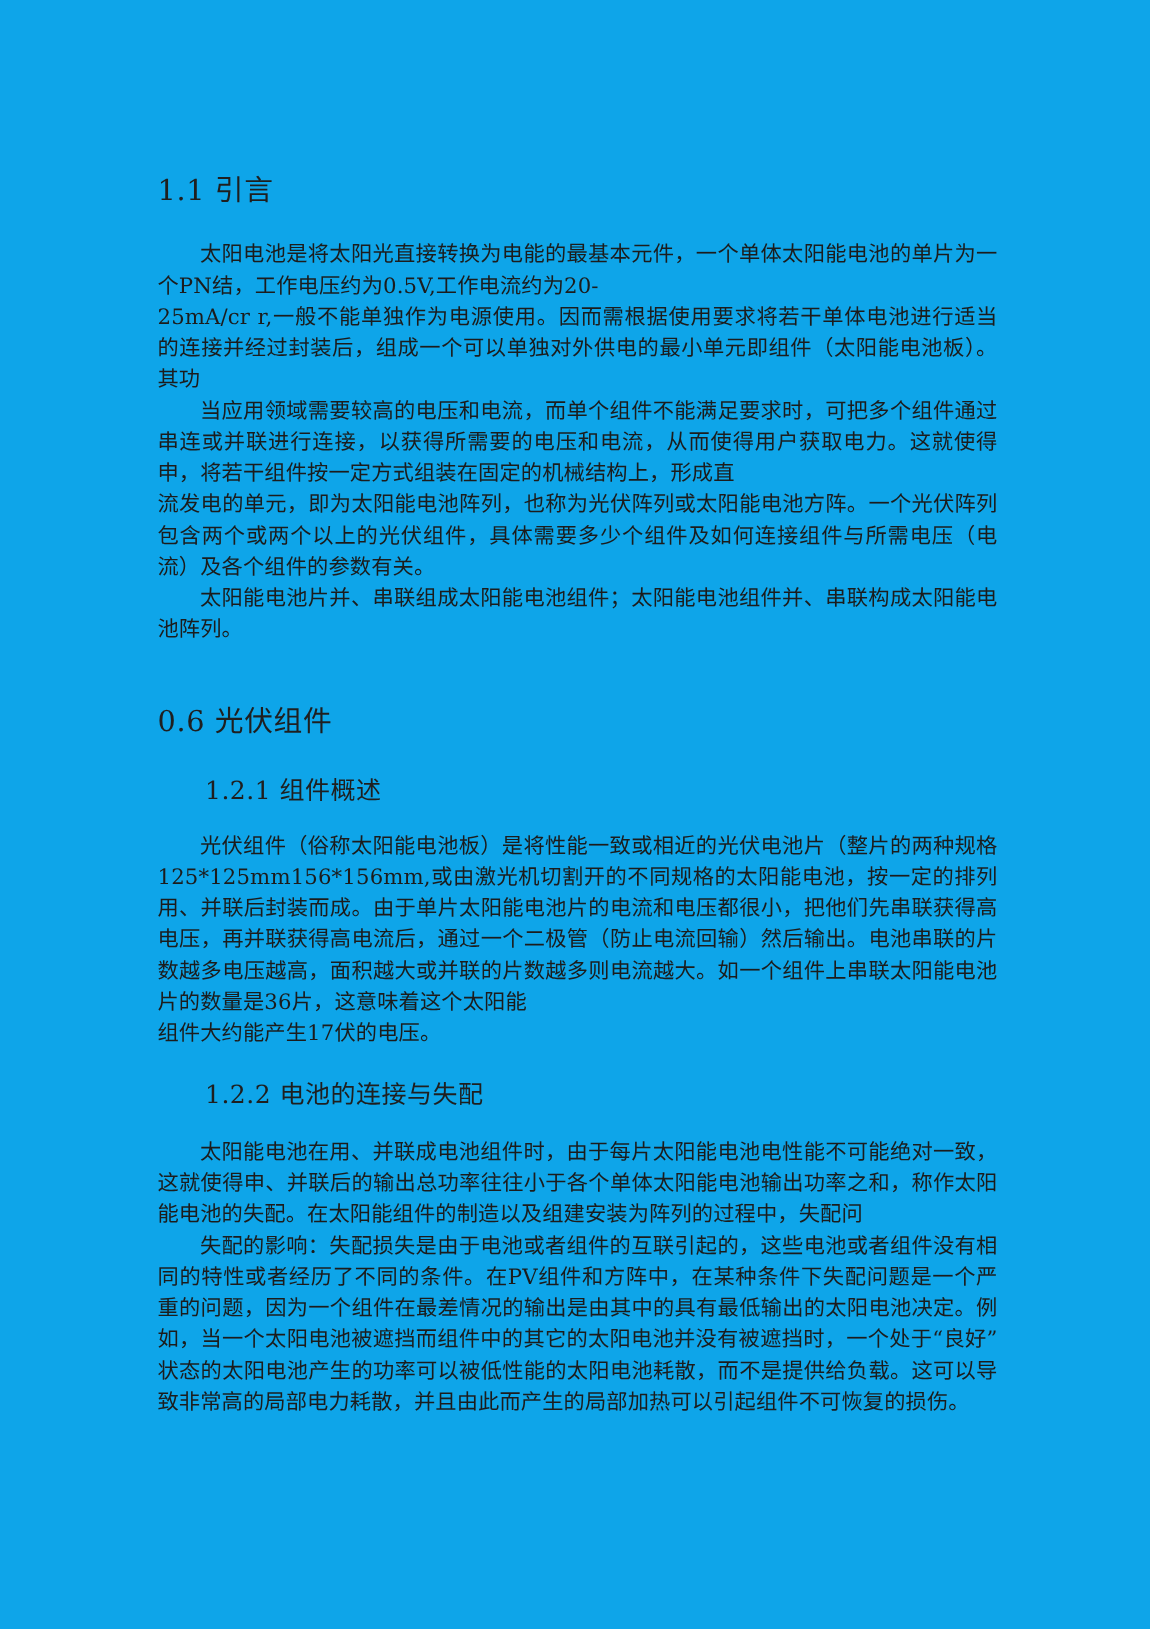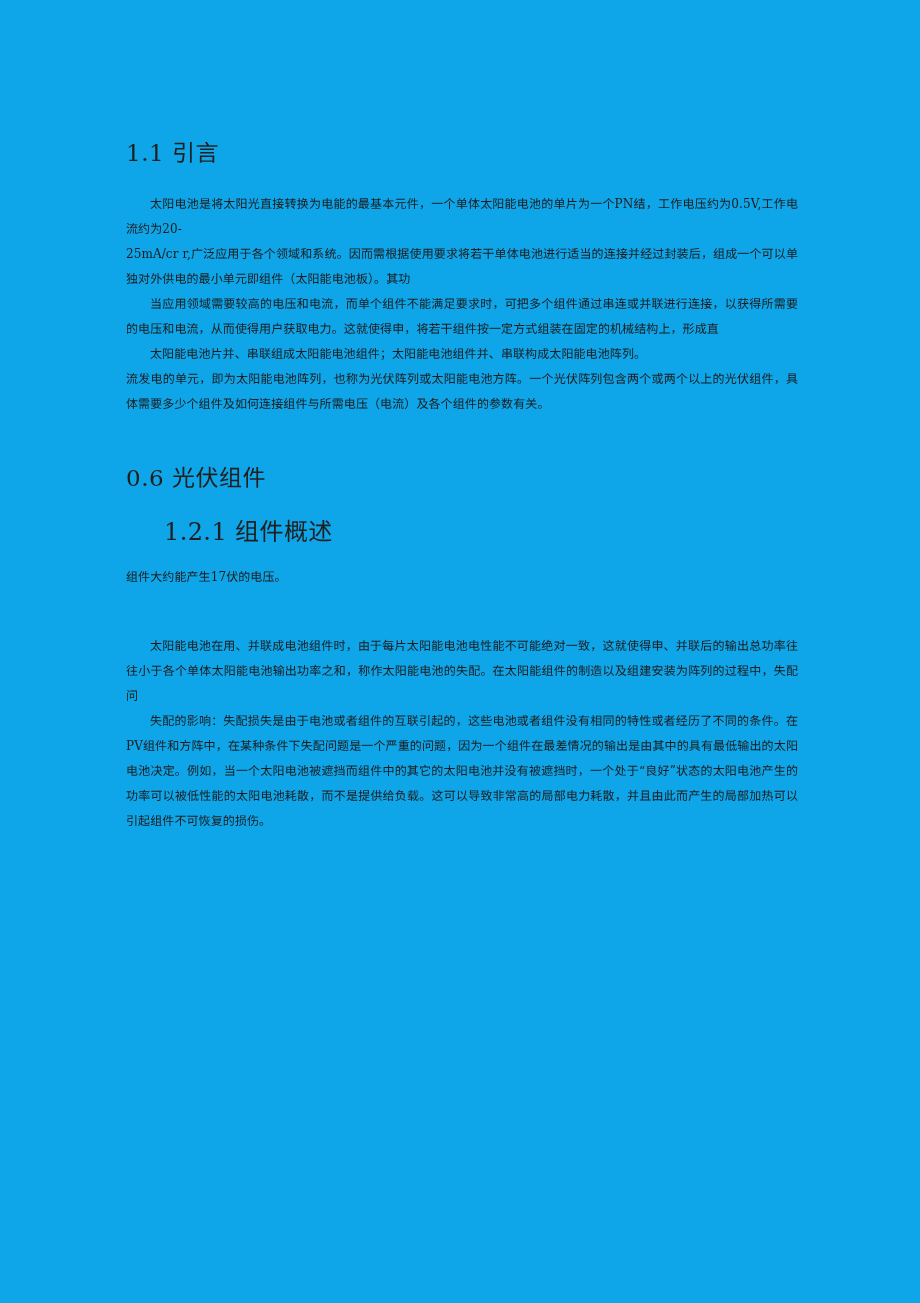--- a/index.html
+++ b/index.html
@@ -39,34 +39,34 @@
     font-size: 23px;
     font-weight: 400;
     line-height: 30px;
     color: #1f1f1f;
     margin: 0;
     letter-spacing: 0.5px;
     white-space: pre;
   }
   .h3 {
     font-family: "DejaVu Serif", "Liberation Serif", serif;
-    font-size: 24px;
+    font-size: 20px;
     font-weight: 400;
     line-height: 26px;
     color: #1f1f1f;
     margin: 0;
     padding-left: 38px;
     letter-spacing: 0.4px;
     white-space: pre;
   }
 
   
   .para {
     font-family: "DejaVu Serif", "Liberation Serif", serif;
-    font-size: 12px;
+    font-size: 17px;
     line-height: 25px;
     color: #1c1c1c;
     margin: 0;
     text-align: justify;
     text-justify: inter-ideograph;
     word-break: break-all;
     letter-spacing: 0.1px;
   }
   .para.indent { text-indent: 2em; }
   .para.noindent { text-indent: 0; }
@@ -87,44 +87,46 @@
   <div class="content">
 
     <div class="sp-h2-top"></div>
 
     <h2 class="h2">1.1 引言</h2>
 
     <div class="sp-after-h2"></div>
 
     <p class="para indent">太阳电池是将太阳光直接转换为电能的最基本元件，一个单体太阳能电池的单片为一个PN结，工作电压约为0.5V,工作电流约为20-</p>
 
-    <p class="para noindent">25mA/cr r,广泛应用于各个领域和系统。因而需根据使用要求将若干单体电池进行适当的连接并经过封装后，组成一个可以单独对外供电的最小单元即组件（太阳能电池板）。其功</p>
+    <p class="para noindent">25mA/cr r,一般不能单独作为电源使用。因而需根据使用要求将若干单体电池进行适当的连接并经过封装后，组成一个可以单独对外供电的最小单元即组件（太阳能电池板）。其功</p>
 
 
     <p class="para indent">当应用领域需要较高的电压和电流，而单个组件不能满足要求时，可把多个组件通过串连或并联进行连接，以获得所需要的电压和电流，从而使得用户获取电力。这就使得申，将若干组件按一定方式组装在固定的机械结构上，形成直</p>
 
+    <p class="para noindent">流发电的单元，即为太阳能电池阵列，也称为光伏阵列或太阳能电池方阵。一个光伏阵列包含两个或两个以上的光伏组件，具体需要多少个组件及如何连接组件与所需电压（电流）及各个组件的参数有关。</p>
+
     <p class="para indent">太阳能电池片并、串联组成太阳能电池组件；太阳能电池组件并、串联构成太阳能电池阵列。</p>
-
-    <p class="para noindent">流发电的单元，即为太阳能电池阵列，也称为光伏阵列或太阳能电池方阵。一个光伏阵列包含两个或两个以上的光伏组件，具体需要多少个组件及如何连接组件与所需电压（电流）及各个组件的参数有关。</p>
 
     <div class="sp-before-12"></div>
 
     <h2 class="h2">0.6 光伏组件</h2>
 
     <div class="sp-after-12"></div>
 
     <h3 class="h3">1.2.1 组件概述</h3>
 
     <div class="sp-after-121"></div>
 
+    <p class="para indent">光伏组件（俗称太阳能电池板）是将性能一致或相近的光伏电池片（整片的两种规格125*125mm156*156mm,或由激光机切割开的不同规格的太阳能电池，按一定的排列用、并联后封装而成。由于单片太阳能电池片的电流和电压都很小，把他们先串联获得高电压，再并联获得高电流后，通过一个二极管（防止电流回输）然后输出。电池串联的片数越多电压越高，面积越大或并联的片数越多则电流越大。如一个组件上串联太阳能电池片的数量是36片，这意味着这个太阳能</p>
 
     <p class="para noindent">组件大约能产生17伏的电压。</p>
 
     <div class="sp-before-122"></div>
 
+    <h3 class="h3">1.2.2 电池的连接与失配</h3>
 
     <div class="sp-after-122"></div>
 
     <p class="para indent">太阳能电池在用、并联成电池组件时，由于每片太阳能电池电性能不可能绝对一致，这就使得申、并联后的输出总功率往往小于各个单体太阳能电池输出功率之和，称作太阳能电池的失配。在太阳能组件的制造以及组建安装为阵列的过程中，失配问</p>
 
     <p class="para indent">失配的影响：失配损失是由于电池或者组件的互联引起的，这些电池或者组件没有相同的特性或者经历了不同的条件。在PV组件和方阵中，在某种条件下失配问题是一个严重的问题，因为一个组件在最差情况的输出是由其中的具有最低输出的太阳电池决定。例如，当一个太阳电池被遮挡而组件中的其它的太阳电池并没有被遮挡时，一个处于“良好”状态的太阳电池产生的功率可以被低性能的太阳电池耗散，而不是提供给负载。这可以导致非常高的局部电力耗散，并且由此而产生的局部加热可以引起组件不可恢复的损伤。</p>
 
   </div>
 </div>
 

